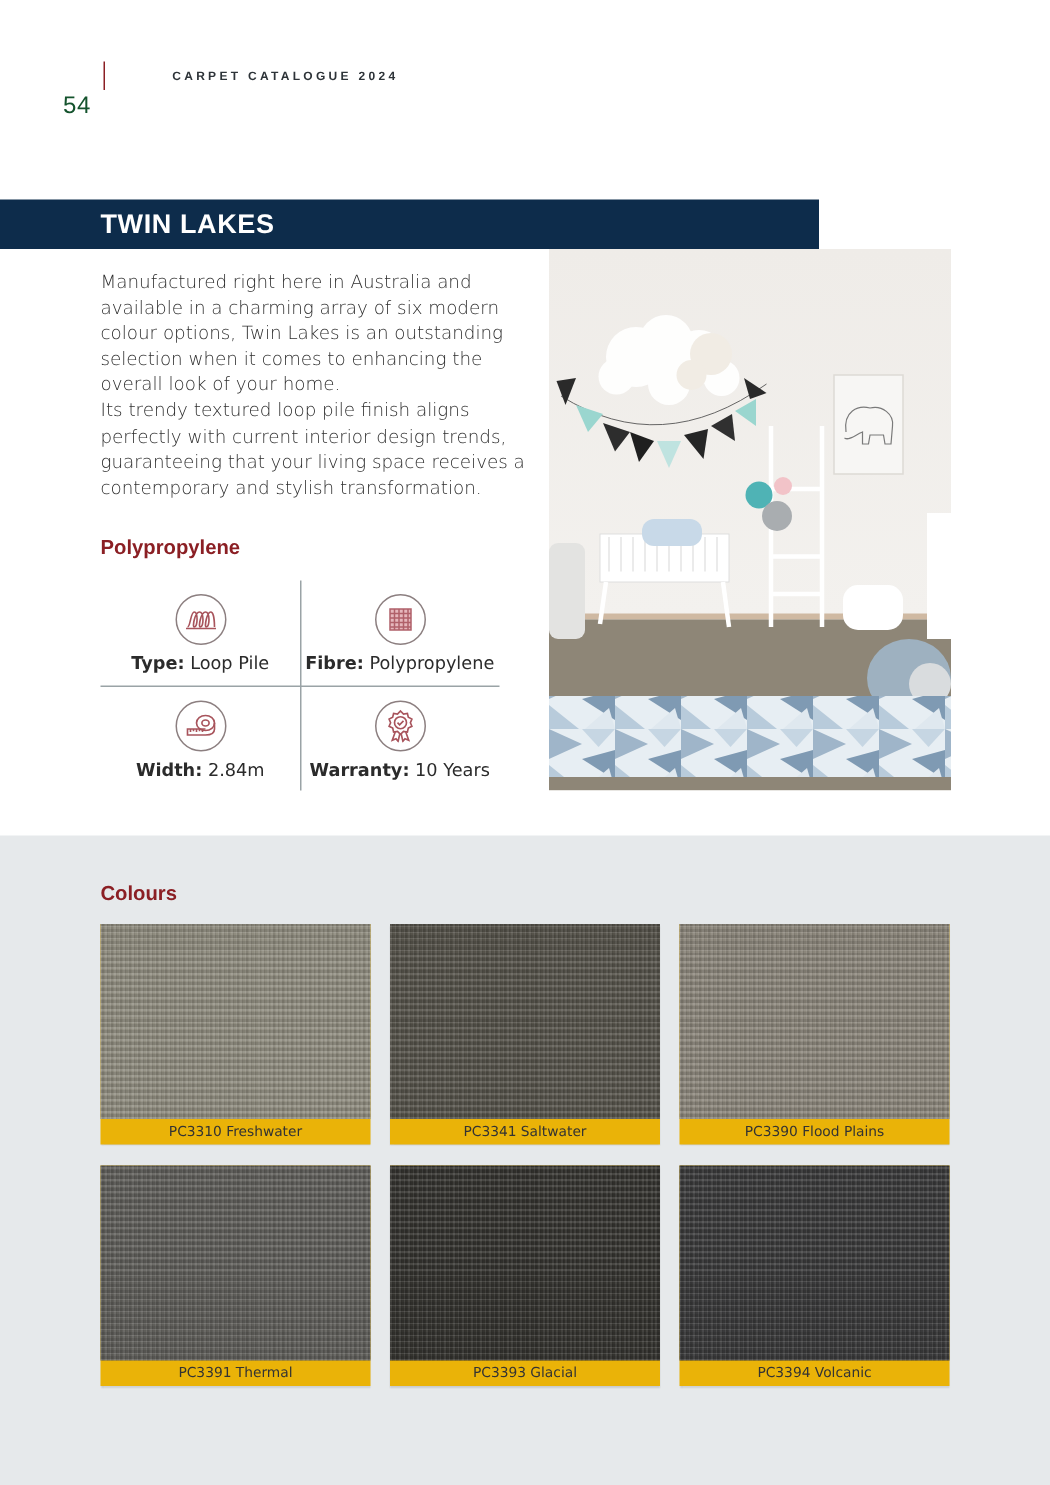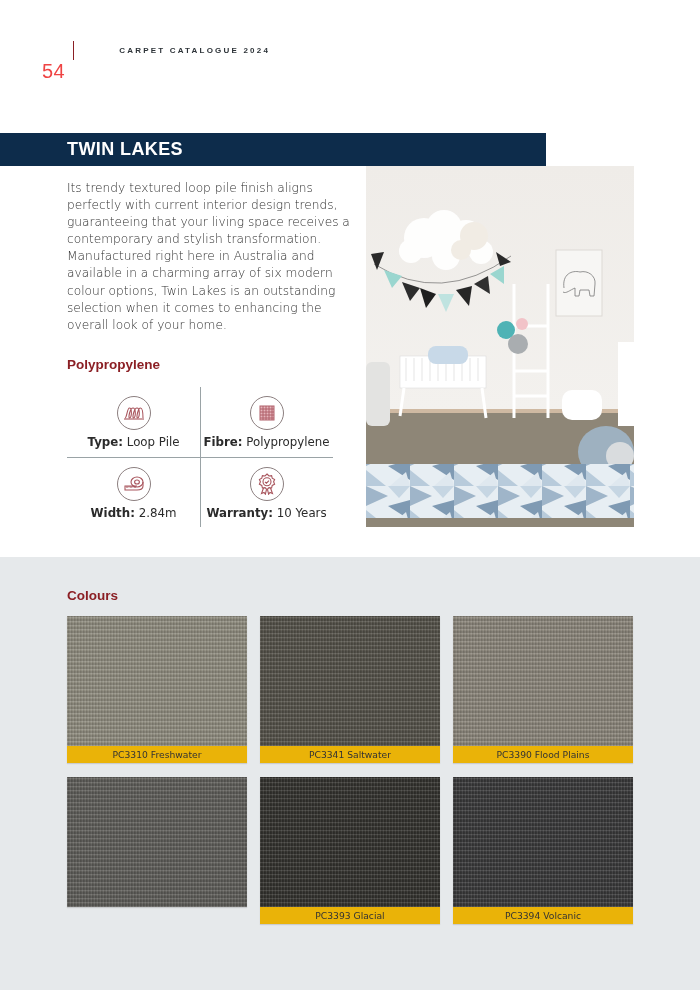--- a/index.html
+++ b/index.html
@@ -1,20 +1,20 @@
 <!DOCTYPE html>
 <html><head>
 <meta charset="utf-8">
 <style>
   * { box-sizing: border-box; margin: 0; padding: 0; }
   html, body { width: 700px; height: 990px; background: #ffffff; overflow: hidden; }
   body { position: relative; font-family: "DejaVu Sans", sans-serif; color: #2b2b2b; }
 
   .page-header { position: absolute; left: 42px; top: 40px; height: 20px; display: flex; align-items: center; }
-  .page-number { font-family: "Liberation Sans", sans-serif; font-size: 20px; color: #ef4444; font-weight: normal; letter-spacing: 0.5px; margin-top: 42px; }
+  .page-number { font-family: "Liberation Sans", sans-serif; font-size: 16px; color: #14532d; font-weight: normal; letter-spacing: 0.5px; margin-top: 42px; }
   .header-divider { width: 1px; height: 19px; background: #8b1f24; margin: 0 9px 0 8px; }
   .catalogue-title { font-family: "Liberation Sans", sans-serif; font-size: 8px; font-weight: bold; letter-spacing: 2.2px; color: #2d3338; padding-left: 36px; }
 
   .title-bar { position: absolute; left: 0; top: 133px; width: 546px; height: 33px; background: #0d2c4b; }
   .title-bar h1 { position: absolute; left: 67px; top: 6px; font-family: "Liberation Sans", sans-serif; font-size: 18px; font-weight: bold; color: #ffffff; letter-spacing: 0.4px; }
 
   .intro { position: absolute; left: 67px; top: 180px; width: 290px; font-family: "DejaVu Sans", sans-serif; font-size: 12.2px; line-height: 17.1px; color: #2f2f2f; font-weight: 300; }
   .intro p { margin: 0; }
 
   .specs-heading { position: absolute; left: 67px; top: 357px; font-family: "Liberation Sans", sans-serif; font-size: 13.5px; font-weight: bold; color: #8b1f24; }
@@ -54,22 +54,22 @@
   <span class="page-number">54</span>
   <span class="header-divider"></span>
   <span class="catalogue-title">CARPET CATALOGUE 2024</span>
 </div>
 
 <div class="title-bar">
   <h1>TWIN LAKES</h1>
 </div>
 
 <div class="intro">
+  <p>Manufactured right here in Australia and available in a charming array of six modern colour options, Twin Lakes is an outstanding selection when it comes to enhancing the overall look of your home.</p>
   <p>Its trendy textured loop pile finish aligns perfectly with current interior design trends, guaranteeing that your living space receives a contemporary and stylish transformation.</p>
-  <p>Manufactured right here in Australia and available in a charming array of six modern colour options, Twin Lakes is an outstanding selection when it comes to enhancing the overall look of your home.</p>
 </div>
 
 <div class="specs-heading">Polypropylene</div>
 
 <div class="spec-grid">
   <div class="spec-vline"></div>
   <div class="spec-hline"></div>
 
   <div class="spec-cell c1">
     <div class="spec-icon">
@@ -239,20 +239,21 @@
 <div class="swatch s1">
   <div class="tex" style="background-color: rgb(85, 82, 74); background-image: repeating-linear-gradient(0deg, rgba(255, 255, 255, 0.1) 0px, rgba(255, 255, 255, 0.1) 1px, rgba(0, 0, 0, 0.1) 1px, rgba(0, 0, 0, 0.1) 3px, transparent 3px, transparent 4px), repeating-linear-gradient(90deg, rgba(255, 255, 255, 0.08) 0px, rgba(255, 255, 255, 0.08) 1px, rgba(0, 0, 0, 0.08) 1px, rgba(0, 0, 0, 0.08) 2px, transparent 2px, transparent 3px);"></div>
   <div class="lbl">PC3341 Saltwater</div>
 </div>
 <div class="swatch s2">
   <div class="tex" style="background-color: rgb(139, 134, 123); background-image: repeating-linear-gradient(0deg, rgba(255, 255, 255, 0.1) 0px, rgba(255, 255, 255, 0.1) 1px, rgba(0, 0, 0, 0.1) 1px, rgba(0, 0, 0, 0.1) 3px, transparent 3px, transparent 4px), repeating-linear-gradient(90deg, rgba(255, 255, 255, 0.08) 0px, rgba(255, 255, 255, 0.08) 1px, rgba(0, 0, 0, 0.08) 1px, rgba(0, 0, 0, 0.08) 2px, transparent 2px, transparent 3px);"></div>
   <div class="lbl">PC3390 Flood Plains</div>
 </div>
 <div class="swatch s3">
   <div class="tex" style="background-color: rgb(95, 94, 90); background-image: repeating-linear-gradient(0deg, rgba(255, 255, 255, 0.1) 0px, rgba(255, 255, 255, 0.1) 1px, rgba(0, 0, 0, 0.1) 1px, rgba(0, 0, 0, 0.1) 3px, transparent 3px, transparent 4px), repeating-linear-gradient(90deg, rgba(255, 255, 255, 0.08) 0px, rgba(255, 255, 255, 0.08) 1px, rgba(0, 0, 0, 0.08) 1px, rgba(0, 0, 0, 0.08) 2px, transparent 2px, transparent 3px);"></div>
+  <div class="lbl">PC3391 Thermal</div>
 </div>
 <div class="swatch s4">
   <div class="tex" style="background-color: rgb(52, 51, 47); background-image: repeating-linear-gradient(0deg, rgba(255, 255, 255, 0.1) 0px, rgba(255, 255, 255, 0.1) 1px, rgba(0, 0, 0, 0.1) 1px, rgba(0, 0, 0, 0.1) 3px, transparent 3px, transparent 4px), repeating-linear-gradient(90deg, rgba(255, 255, 255, 0.08) 0px, rgba(255, 255, 255, 0.08) 1px, rgba(0, 0, 0, 0.08) 1px, rgba(0, 0, 0, 0.08) 2px, transparent 2px, transparent 3px);"></div>
   <div class="lbl">PC3393 Glacial</div>
 </div>
 <div class="swatch s5">
   <div class="tex" style="background-color: rgb(58, 58, 59); background-image: repeating-linear-gradient(0deg, rgba(255, 255, 255, 0.1) 0px, rgba(255, 255, 255, 0.1) 1px, rgba(0, 0, 0, 0.1) 1px, rgba(0, 0, 0, 0.1) 3px, transparent 3px, transparent 4px), repeating-linear-gradient(90deg, rgba(255, 255, 255, 0.08) 0px, rgba(255, 255, 255, 0.08) 1px, rgba(0, 0, 0, 0.08) 1px, rgba(0, 0, 0, 0.08) 2px, transparent 2px, transparent 3px);"></div>
   <div class="lbl">PC3394 Volcanic</div>
 </div>
 

